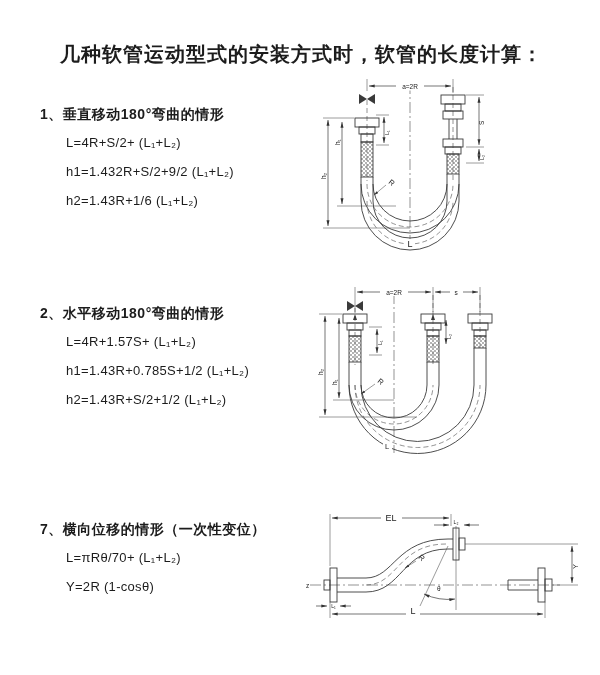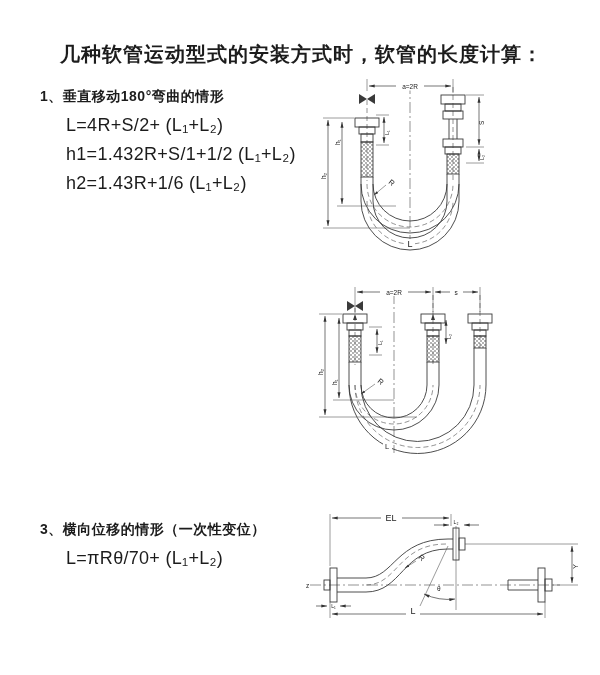--- a/index.html
+++ b/index.html
@@ -1,21 +1,21 @@
 <!DOCTYPE html>
 <html><head>
 <meta charset="utf-8">
 <style>
   html,body{margin:0;padding:0;background:#fff;}
   .page{position:relative;width:600px;height:675px;background:#ffffff;overflow:hidden;
         font-family:"Liberation Sans",sans-serif;color:#1c1c1c;}
   .doc-title{position:absolute;left:32px;top:41px;font-size:20px;font-weight:700;letter-spacing:1px;margin-left:28px;}
   .sec{position:absolute;left:40px;}
   .sec-heading{font-size:14px;font-weight:600;line-height:20px;letter-spacing:0.5px;}
-  .formula{font-size:18px;font-weight:400;line-height:20px;margin:9px 0 0 26px;letter-spacing:0.3px;}
+  .formula{font-size:13px;font-weight:400;line-height:20px;margin:9px 0 0 26px;letter-spacing:0.3px;}
   .diag{position:absolute;}
   
   .ln{stroke:#3a3a3a;stroke-width:0.9;fill:none;}
   .thin{stroke:#4a4a4a;stroke-width:0.55;fill:none;}
   .dim{stroke:#3a3a3a;stroke-width:0.7;fill:none;}
   .dash{stroke:#4a4a4a;stroke-width:0.6;fill:none;stroke-dasharray:5 3;}
   .cdash{stroke:#4a4a4a;stroke-width:0.6;fill:none;stroke-dasharray:11 3 2 3;}
   .fill{fill:#3a3a3a;stroke:none;}
   .wbg{fill:#ffffff;stroke:none;}
   .lbl{font-family:"Liberation Sans",sans-serif;font-size:6.5px;fill:#222;}
@@ -23,31 +23,38 @@
   .lbl-m{font-family:"Liberation Sans",sans-serif;font-size:7.5px;fill:#222;}
   .lbl-b{font-family:"Liberation Sans",sans-serif;font-size:9px;fill:#222;}
 </style>
 </head>
 <body>
 
 <div class="page">
 
   <div class="doc-title">几种软管运动型式的安装方式时，软管的长度计算：</div>
 
-  <div class="sec" style="top:86px;">
+  <div class="sec" style="top:104px;">
     <div class="sec-heading">1、垂直移动180°弯曲的情形</div>
     <div class="formula">L=4R+S/2+ (L₁+L₂)</div>
-    <div class="formula">h1=1.432R+S/1+1/2 (L₁+L₂)</div>
+    <div class="formula">h1=1.432R+S/2+9/2 (L₁+L₂)</div>
     <div class="formula">h2=1.43R+1/6 (L₁+L₂)</div>
   </div>
 
+  <div class="sec" style="top:303px;">
+    <div class="sec-heading">2、水平移动180°弯曲的情形</div>
+    <div class="formula">L=4R+1.57S+ (L₁+L₂)</div>
+    <div class="formula">h1=1.43R+0.785S+1/2 (L₁+L₂)</div>
+    <div class="formula">h2=1.43R+S/2+1/2 (L₁+L₂)</div>
+  </div>
 
   <div class="sec" style="top:519px;">
-    <div class="sec-heading">3、横向位移的情形（一次性变位）</div>
+    <div class="sec-heading">7、横向位移的情形（一次性变位）</div>
     <div class="formula">L=πRθ/70+ (L₁+L₂)</div>
+    <div class="formula">Y=2R (1-cosθ)</div>
   </div>
 
   <svg class="diag" style="left:316px;top:73px;" width="230" height="184" viewBox="0 0 230 184">
     <defs>
       <marker id="m1" viewBox="0 0 10 6" markerWidth="9" markerHeight="6" refX="9" refY="3" orient="auto-start-reverse">
         <path d="M0,0.6 L9,3 L0,5.4 z" fill="#333"></path>
       </marker>
       <pattern id="hx1" width="4" height="4" patternUnits="userSpaceOnUse">
         <path d="M0,4 L4,0 M0,0 L4,4" stroke="#666" stroke-width="0.5"></path>
       </pattern>

